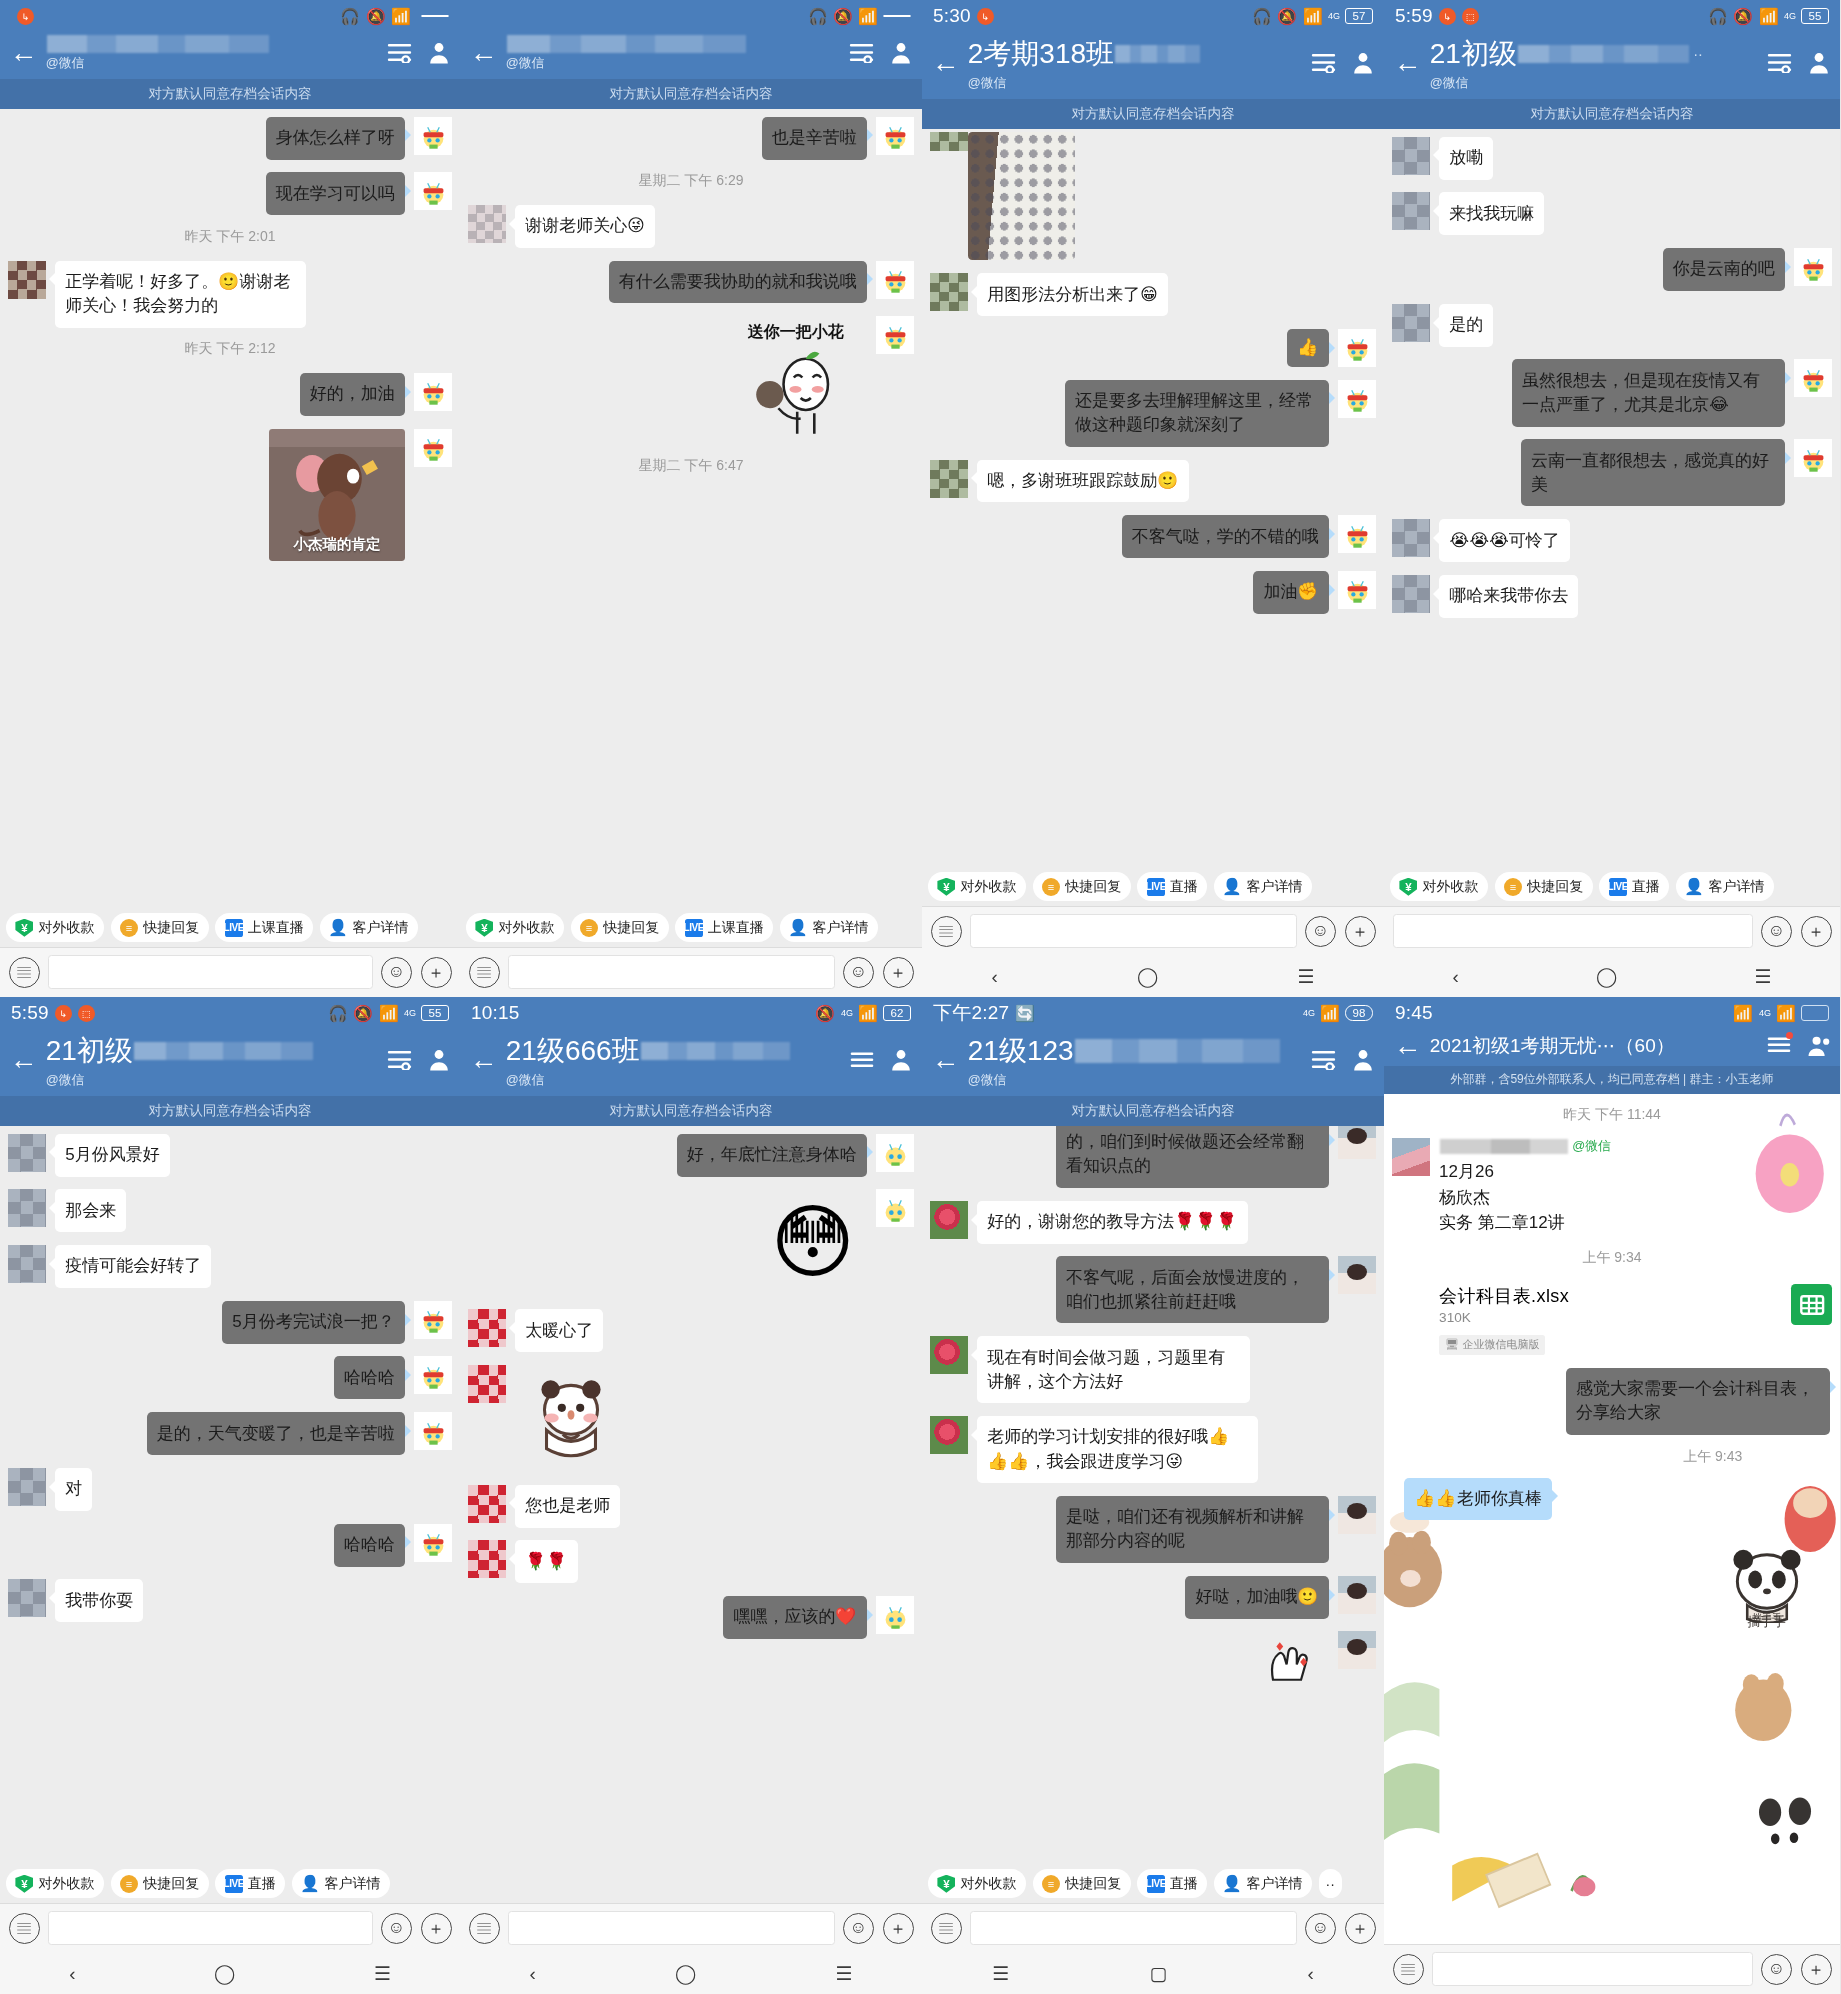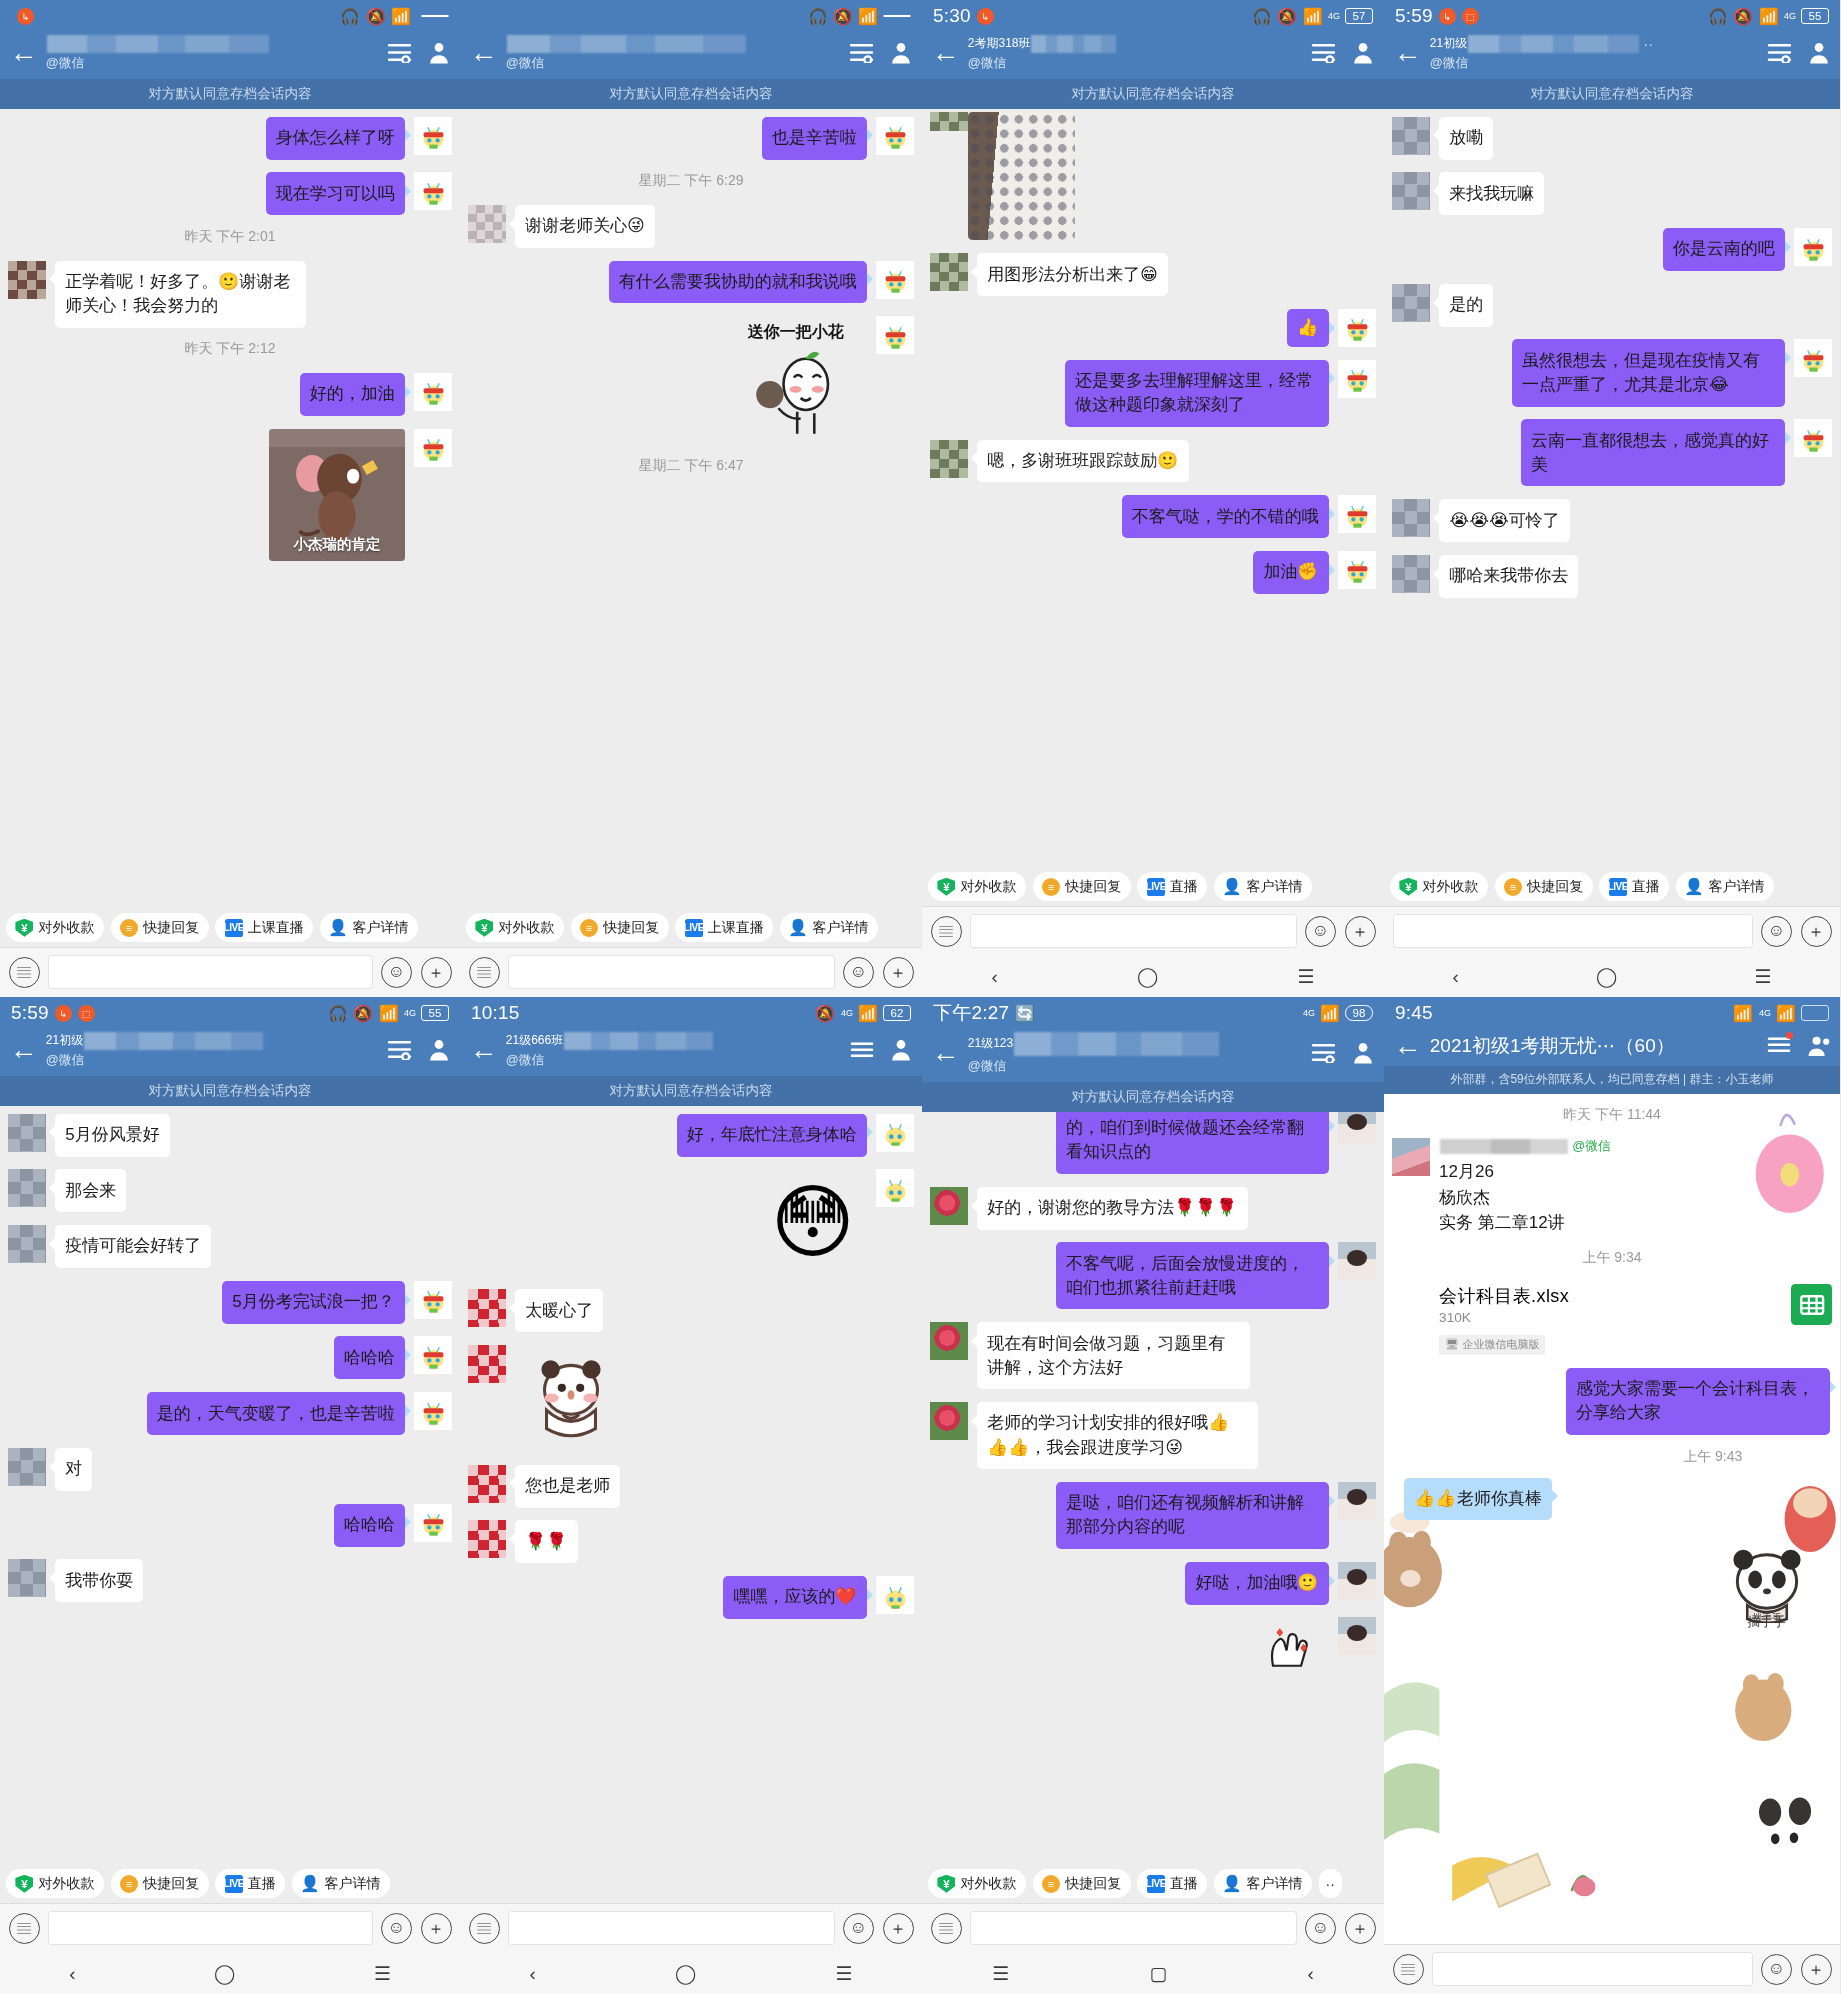--- a/index.html
+++ b/index.html
@@ -62,21 +62,21 @@
     display: flex;
     align-items: center;
     padding: 2.6px 9.4px 6.8px 9.4px;
     flex: 0 0 auto;
     position: relative;
     z-index: 4;
   }
   .backarrow { font-size: 28px; line-height: 1; width: 33px; flex: 0 0 auto; }
   .title-wrap { flex: 1 1 auto; min-width: 0; padding-left: 3.4px; }
   .title-line { display: flex; align-items: center; }
-  .chat-title { font-size: 12px; font-weight: 400; white-space: nowrap; }
+  .chat-title { font-size: 28px; font-weight: 400; white-space: nowrap; }
   .blurname {
     display: inline-block; height: 18px; margin-left: 0.9px;
     background: linear-gradient(90deg,
       rgba(255,255,255,.38) 0 18%, rgba(255,255,255,.22) 18% 31%,
       rgba(255,255,255,.34) 31% 50%, rgba(255,255,255,.18) 50% 62%,
       rgba(255,255,255,.30) 62% 82%, rgba(255,255,255,.20) 82% 100%);
     filter: blur(0.9px); vertical-align: middle;
   }
   .title-sub { font-size: 12.8px; color: #d8e6f5; margin-top: 2.6px; }
   .title-actions { display: flex; align-items: center; gap: 14.5px; margin-left: auto; flex: 0 0 auto; }
@@ -142,21 +142,21 @@
     position: relative;
     max-width: 281px;
     border-radius: 5.1px;
     padding: 9.4px 10.2px;
     font-size: 17px;
     line-height: 1.42;
     color: #1b1b1b;
     word-break: break-word;
   }
   .bubble.in  { background: #ffffff; margin-left: 9.4px; }
-  .bubble.out { background: #8b5cf6; margin-right: 9.4px; }
+  .bubble.out { background: #737373; margin-right: 9.4px; }
   .bubble.in::before {
     content: ""; position: absolute; left: -6px; top: 12.8px;
     border: 6.4px solid transparent; border-right-color: #ffffff; border-left: 0;
   }
   .bubble.out::after {
     content: ""; position: absolute; right: -6px; top: 12.8px;
     border: 6.4px solid transparent; border-left-color: #b5dcfb; border-right: 0;
   }
   .bubble.narrow { max-width: 239px; }
 

